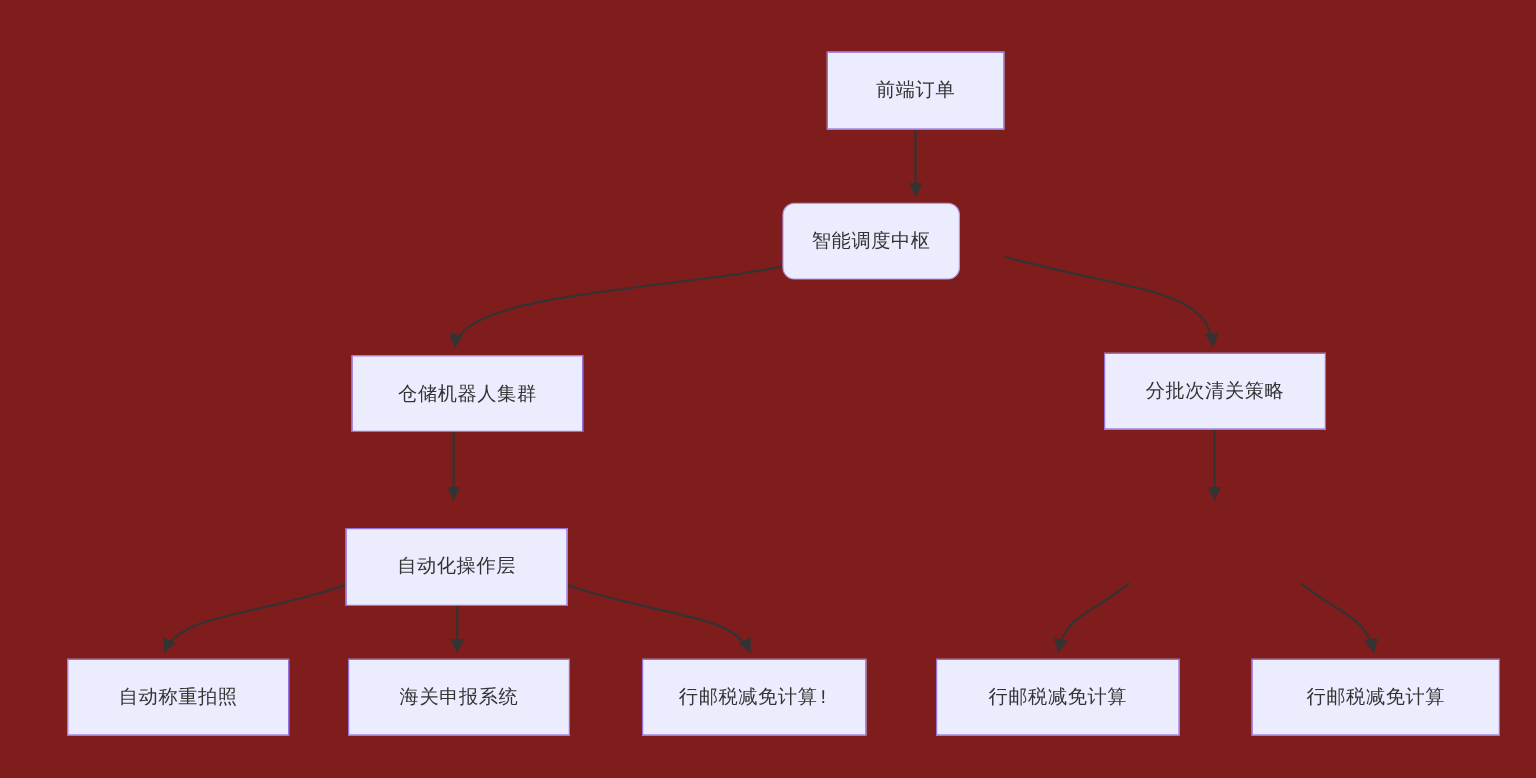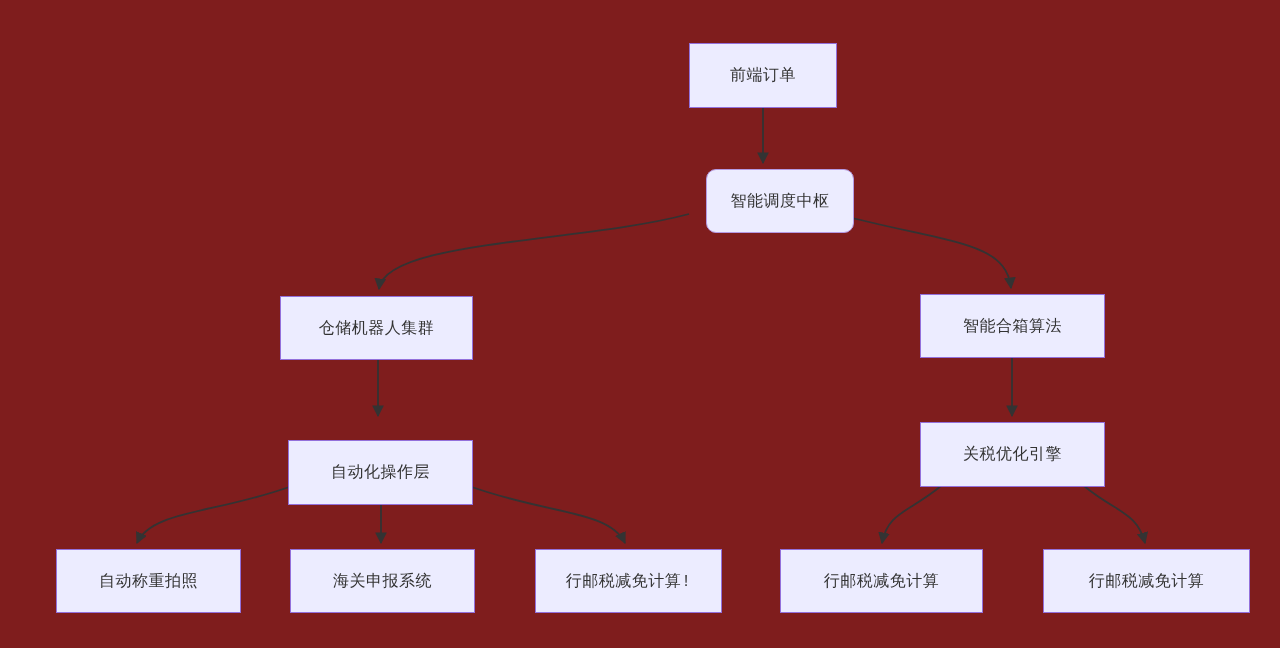--- a/index.html
+++ b/index.html
@@ -56,39 +56,36 @@
     <path class="edge" marker-end="url(#arrow)" d="M381,487 L381,543"></path>
     <path class="edge" marker-end="url(#arrow)" d="M469,486 C546,514 609,510 625,543"></path>
     <path class="edge" marker-end="url(#arrow)" d="M941,486 C908,513 888,512 882,543"></path>
     <path class="edge" marker-end="url(#arrow)" d="M1084,486 C1117,513 1137,512 1145,543"></path>
   </svg>
 
   <div class="node" style="left:689px;top:43px;width:148px;height:65px">
     <span>前端订单</span>
   </div>
 
-  <div class="node rounded" style="left:706px;top:169px;width:148px;height:64px">
+  <div class="node rounded" style="left:652px;top:169px;width:148px;height:64px">
     <span>智能调度中枢</span>
   </div>
 
-  <div class="node" style="left:280px;top:296px;width:193px;height:64px">
+  <div class="node" style="left:293px;top:296px;width:193px;height:64px">
     <span>仓储机器人集群</span>
   </div>
 
   <div class="node" style="left:920px;top:294px;width:185px;height:64px">
-    <span>智能合箱算法</span>
+    <span>分批次清关策略</span>
   </div>
 
   <div class="node" style="left:288px;top:440px;width:185px;height:65px">
     <span>自动化操作层</span>
   </div>
 
-  <div class="node" style="left:920px;top:422px;width:185px;height:65px">
-    <span>关税优化引擎</span>
-  </div>
 
   <div class="node" style="left:56px;top:549px;width:185px;height:64px">
     <span>自动称重拍照</span>
   </div>
 
   <div class="node" style="left:290px;top:549px;width:185px;height:64px">
     <span>海关申报系统</span>
   </div>
 
   <div class="node" style="left:535px;top:549px;width:187px;height:64px">

